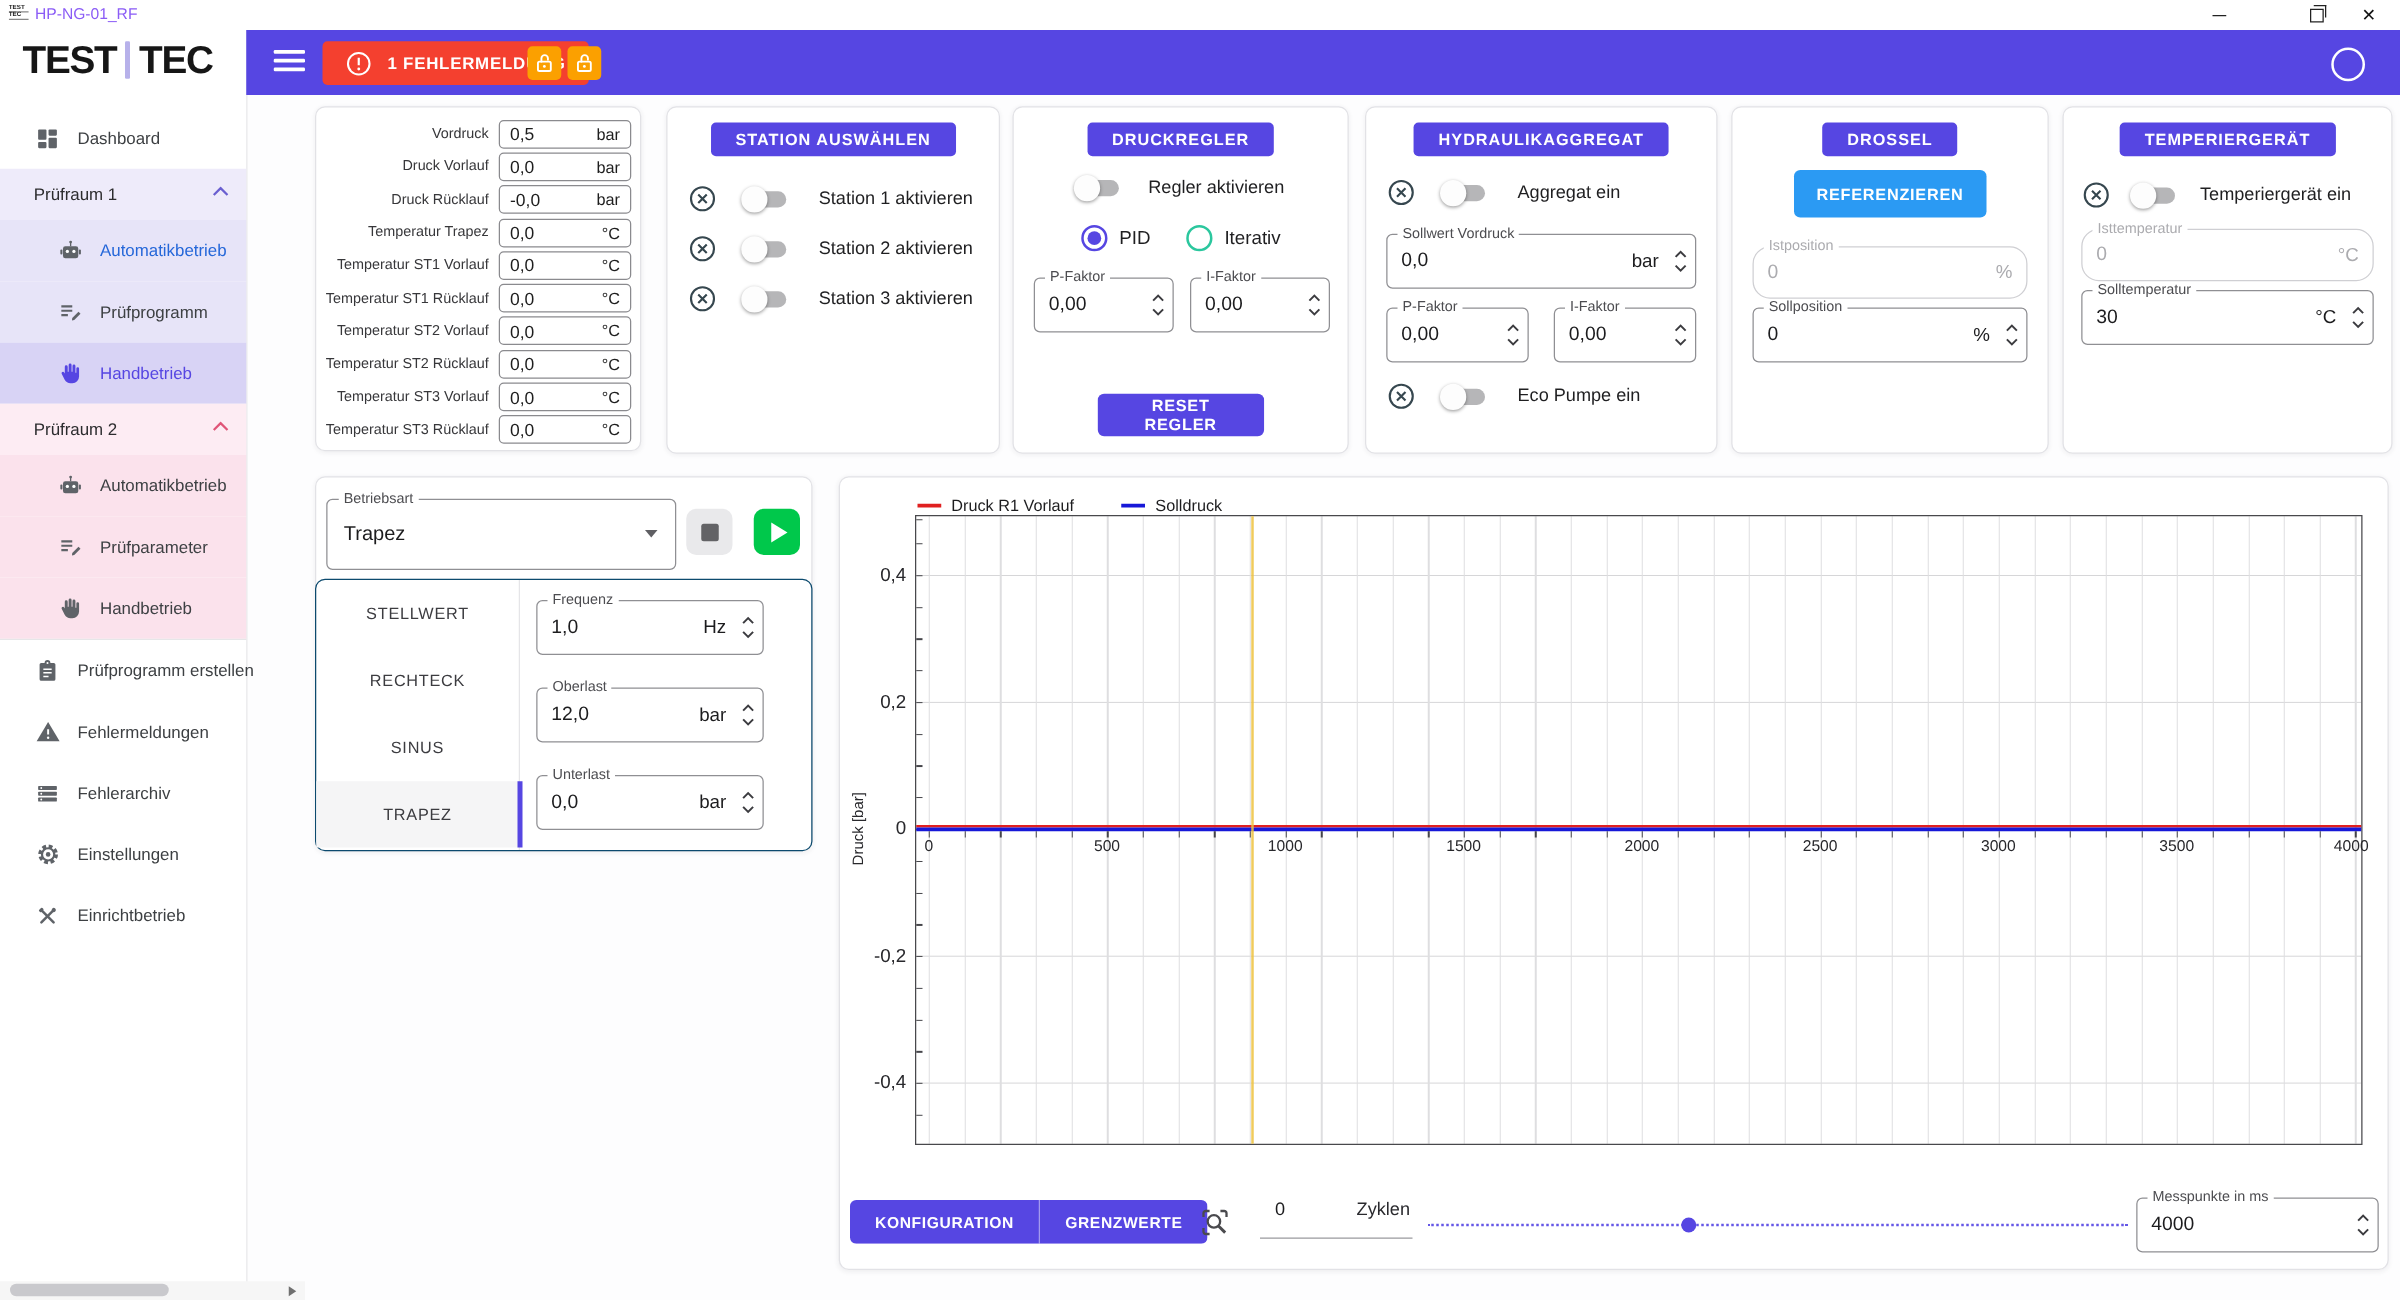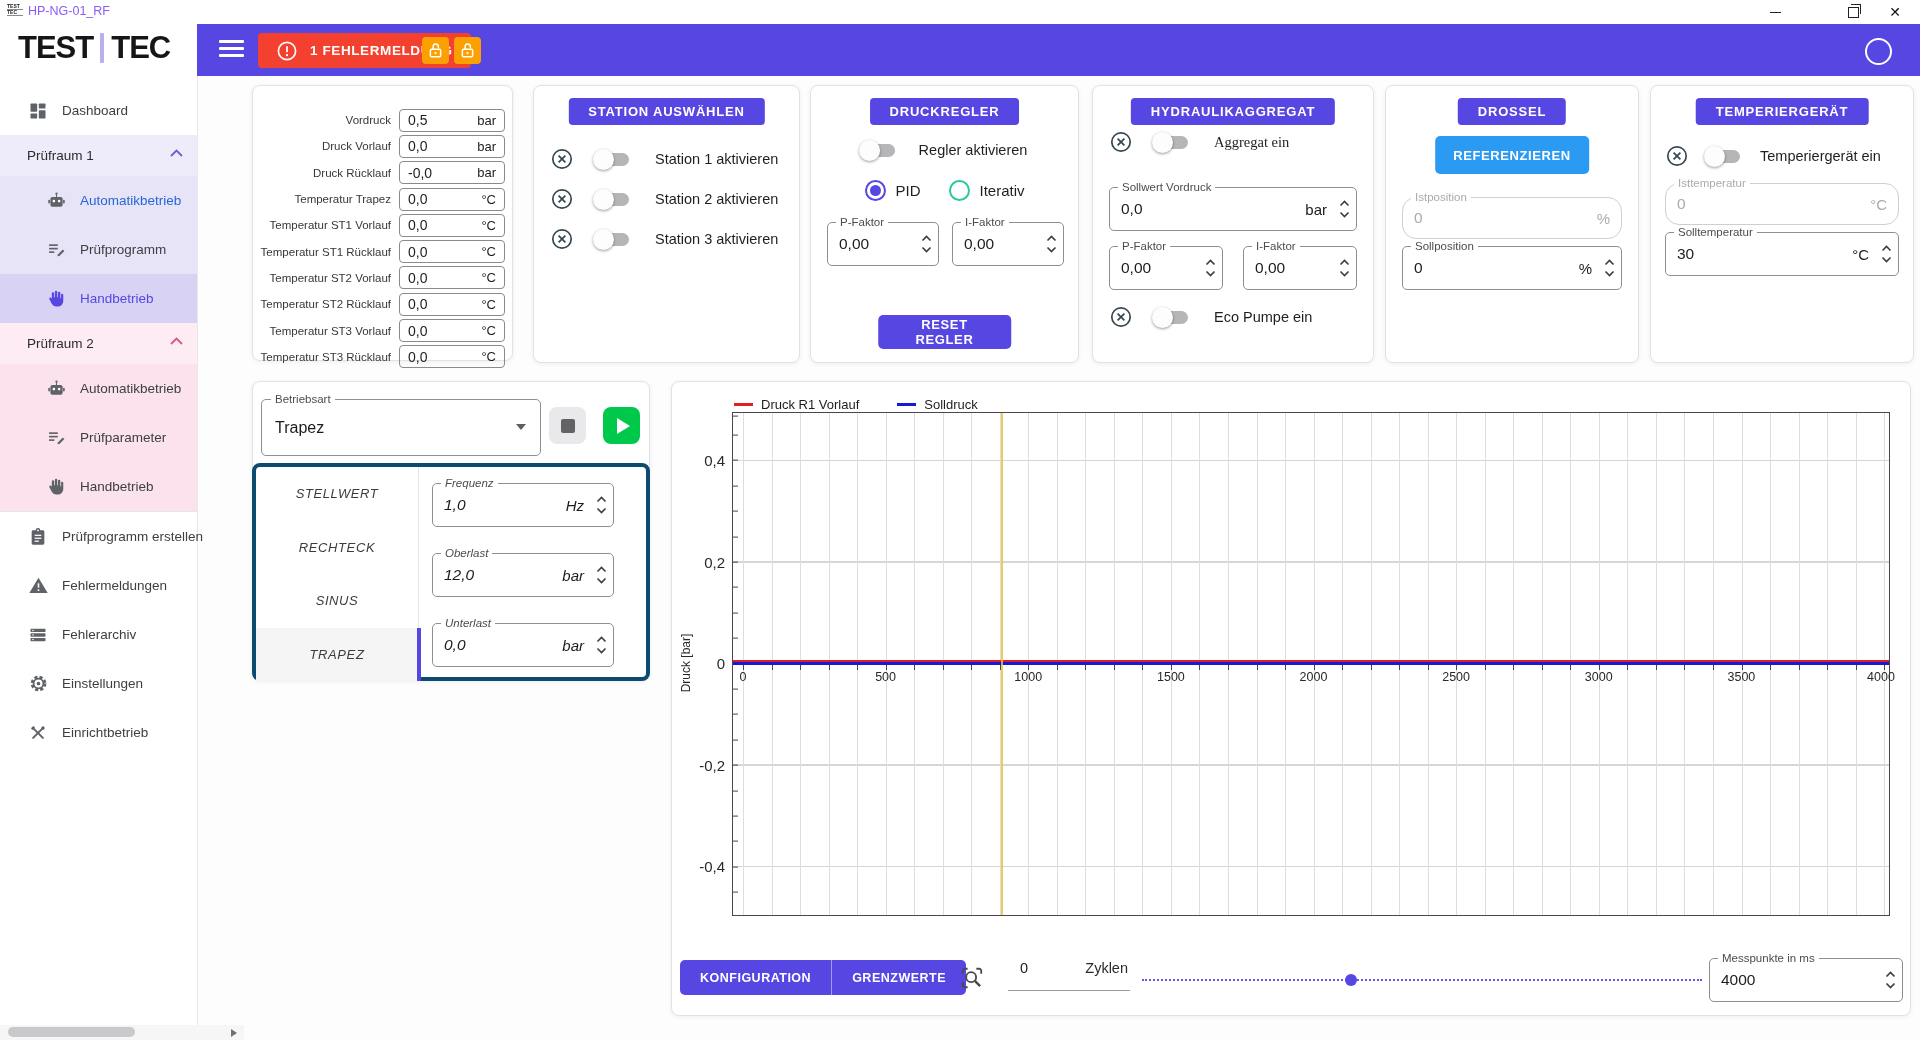--- a/index.html
+++ b/index.html
@@ -80,21 +80,21 @@
   .actbtn{position:absolute;border:none;border-radius:5px;color:#fff;font-weight:700;font-size:13px;letter-spacing:.6px;cursor:pointer;font-family:inherit;display:flex;align-items:center;justify-content:center;}
   
   .selectbox{position:absolute;left:8px;top:17px;width:278px;height:55px;border:1px solid #8f8f93;border-radius:5px;cursor:pointer;}
   .selectbox .lab{position:absolute;top:-7px;left:9px;background:#fff;padding:0 4px;font-size:11.5px;color:#4c4c50;}
   .selectbox .val{position:absolute;left:13px;top:50%;transform:translateY(-50%);font-size:16px;color:#1c1c1e;}
   .selectbox .arr{position:absolute;right:14px;top:24px;width:0;height:0;border-left:5.5px solid transparent;border-right:5.5px solid transparent;border-top:6px solid #5f5f63;}
   .stopbtn{position:absolute;left:296px;top:25px;width:37px;height:37px;background:#e9e9eb;border-radius:8px;display:flex;align-items:center;justify-content:center;cursor:pointer;}
   .stopbtn i{width:14px;height:14px;background:#636366;border-radius:2px;}
   .playbtn{position:absolute;left:350px;top:25px;width:37px;height:37px;background:#00c84b;border-radius:8px;display:flex;align-items:center;justify-content:center;cursor:pointer;}
   .playbtn i{width:0;height:0;border-top:8px solid transparent;border-bottom:8px solid transparent;border-left:13px solid #fff;margin-left:3px;}
-  .innerpanel{position:absolute;left:-1px;right:-1px;top:81px;bottom:-1px;background:#fff;border:4px solid #0c4a6e;border-radius:8px;font-style:italic;}
+  .innerpanel{position:absolute;left:-1px;right:-1px;top:81px;bottom:-1px;background:#fff;border:1px solid #0c4a6e;border-radius:8px;}
   .tabcol{position:absolute;left:0;top:0;bottom:0;width:162px;border-right:1px solid #e5e5e8;}
   .wtab{position:relative;height:53.5px;display:flex;align-items:center;justify-content:center;font-size:13px;letter-spacing:.6px;color:#3c3c40;cursor:pointer;}
   .wtab.sel{background:#f5f5f6;}
   .wtab.sel:after{content:"";position:absolute;right:-2.5px;top:0;bottom:0;width:4px;background:#5646e2;}
   
   #plot{position:absolute;left:60px;top:30px;width:1156px;height:502px;border:1px solid #48484c;background-image:
     repeating-linear-gradient(to right,#dedee0 0 1px,transparent 1px 28.53px),
     repeating-linear-gradient(to bottom,#d6d6d8 0 1px,transparent 1px 101.5px);
     background-position:10px 0,0 47px;}
   .yminor{position:absolute;left:0;top:0;bottom:0;width:5px;background:repeating-linear-gradient(to bottom,#45454a 0 1px,transparent 1px 25.4px);background-position:0 21.6px;}
@@ -334,21 +334,21 @@
         <span class="nlabel">Einrichtbetrieb</span>
       </div>
     </div>
   </div>
 
   <div id="sb-scroll">
     <div id="sb-thumb"></div>
     <div id="sb-arrow"></div>
   </div>
 
-  <div class="card" style="left:252px;top:85px;width:261px;height:276px;padding-top:21px;box-sizing:border-box;">
+  <div class="card" style="left:252px;top:85px;width:261px;height:276px;padding-top:8px;box-sizing:border-box;">
     <div class="mrow">
         <span class="mlabel">Vordruck</span>
         <span class="mbox">
           <span class="mval">0,5</span>
           <span class="munit">bar</span>
         </span>
       </div>
     <div class="mrow">
         <span class="mlabel">Druck Vorlauf</span>
         <span class="mbox">
@@ -488,21 +488,21 @@
           <svg width="11" height="7" viewBox="0 0 11 7">
             <polyline points="1.5,1.5 5.5,5.5 9.5,1.5" fill="none" stroke="#3c3c40" stroke-width="1.6"></polyline>
           </svg>
         </span>
     </div>
     <button class="actbtn" style="left:50%;transform:translateX(-50%);top:229px;height:34px;padding:14px 22px;background:#5646e2;">RESET REGLER</button>
   </div>
 
   <div class="card" style="left:1092px;top:85px;width:280px;height:276px;">
     <button class="phead">HYDRAULIKAGGREGAT</button>
-    <div class="trow" style="left:16px;top:44px;font-family:Liberation Serif, serif;">
+    <div class="trow" style="left:16px;top:56px;">
       <svg class="xcirc" viewBox="0 0 24 24">
           <circle cx="12" cy="12" r="9.2" fill="none" stroke="currentColor" stroke-width="1.7"></circle>
           <path d="M8.6 8.6 L15.4 15.4 M15.4 8.6 L8.6 15.4" stroke="currentColor" stroke-width="1.7"></path>
         </svg>
       <span class="switch" style="margin-left:22px;">
           <span class="knob"></span>
         </span>
       <span class="tlabel" style="margin-left:26px;">Aggregat ein</span>
     </div>
     <div class="fld" style="left:16px;top:101px;width:246px;height:42px;">

